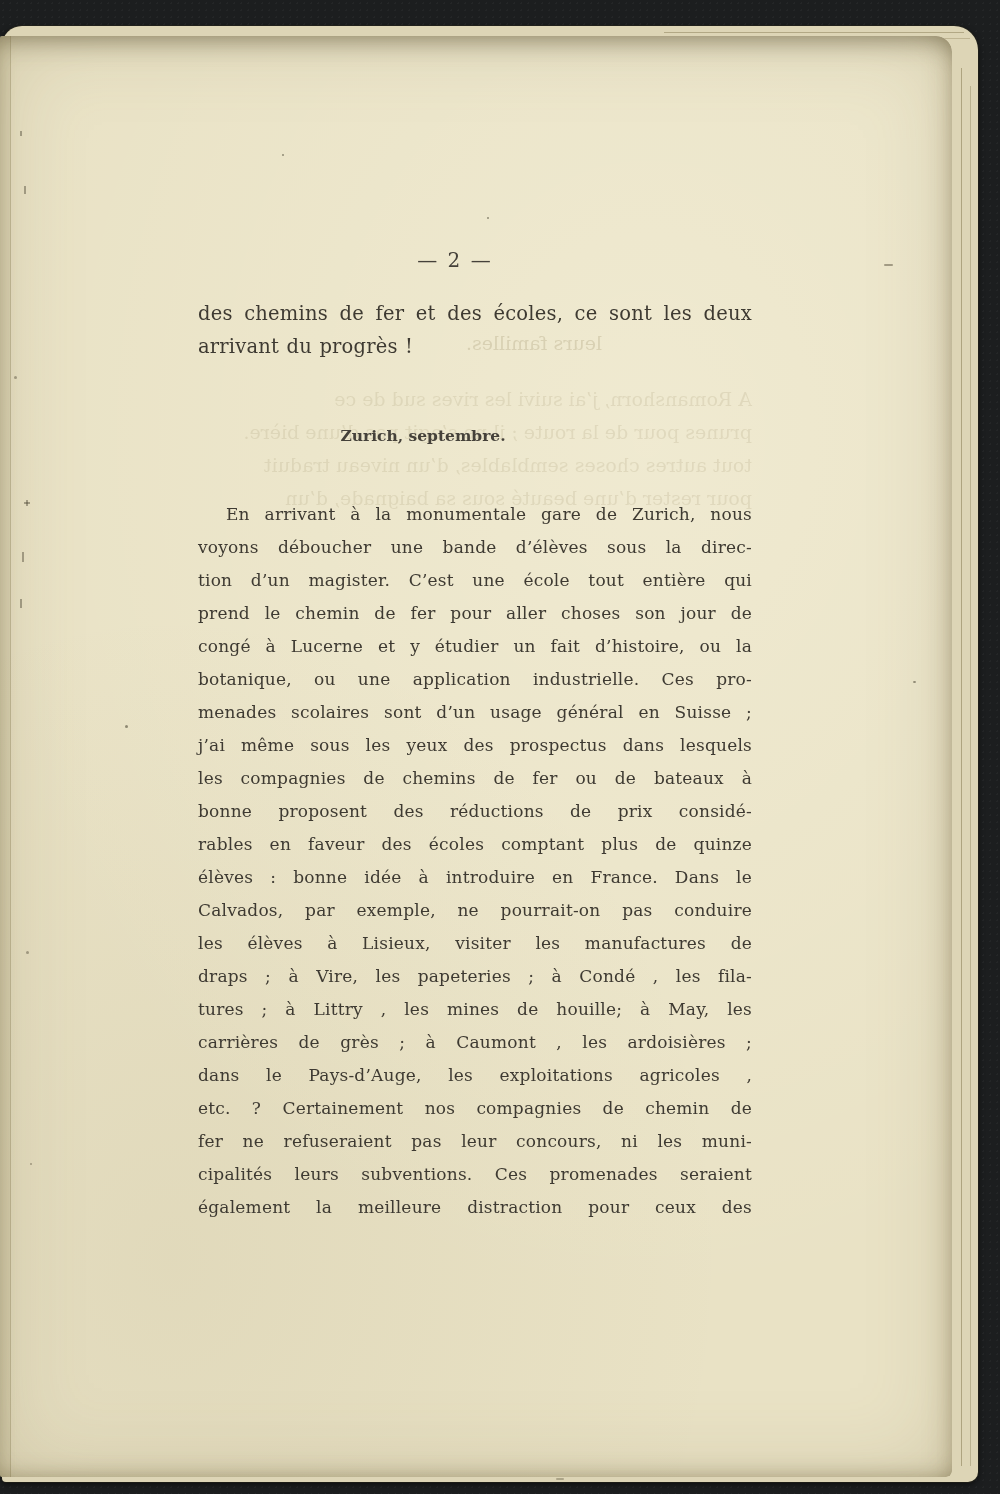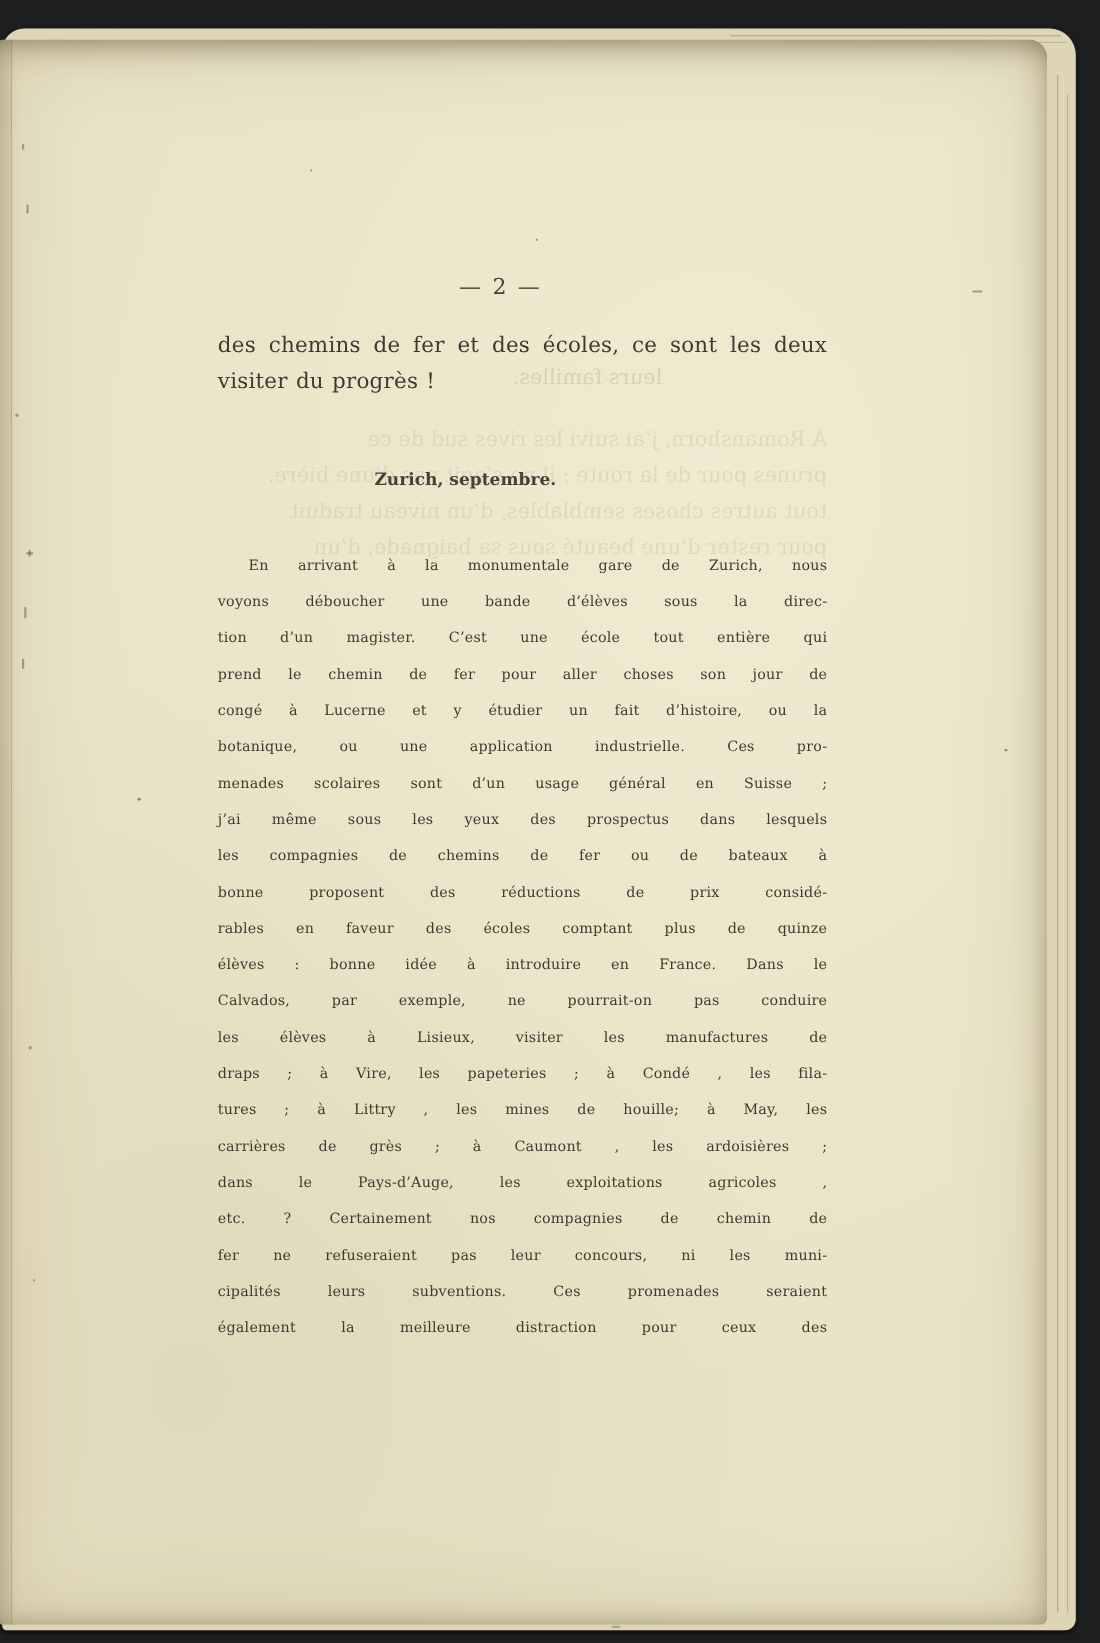--- a/index.html
+++ b/index.html
@@ -46,21 +46,21 @@
     border-right:1px solid rgba(108,94,52,.22);
   }
 
   
   .print{color:#3e3a32;}
   .page-number{
     position:absolute;top:212px;left:158px;width:594px;
     text-align:center;font-size:20px;letter-spacing:2px;color:#45413a;
   }
   .intro{position:absolute;top:261px;left:158px;width:594px;font-size:19.5px;}
-  .body-par{position:absolute;top:462px;left:158px;width:594px;font-size:13px;}
+  .body-par{position:absolute;top:462px;left:158px;width:594px;font-size:17px;}
   .text-line{
     height:33px;line-height:33px;
     text-align:justify;text-align-last:justify;
     white-space:normal;letter-spacing:.2px;word-spacing:1px;margin-left:40px;
   }
   .intro .text-line:last-child{text-align-last:left;}
   .body-par .text-line:first-child{text-indent:28px;}
   .dateline{
     position:absolute;top:390px;left:158px;width:594px;
     padding-right:0;box-sizing:border-box;
@@ -118,21 +118,21 @@
     <div class="ghost g0">leurs familles.</div>
     <div class="ghost g1">A Romanshorn, j’ai suivi les rives sud de ce</div>
     <div class="ghost g2">prunes pour de la route ; il ne s’agit pas d’une bière.</div>
     <div class="ghost g3">tout autres choses semblables, d’un niveau traduit</div>
     <div class="ghost g4">pour rester d’une beauté sous sa baignade, d’un</div>
 
     <div class="page-number">— 2 —</div>
 
     <div class="intro">
         <div class="text-line">des chemins de fer et des écoles, ce sont les deux</div>
-        <div class="text-line">visiter du progrès !</div>
+        <div class="text-line">arrivant du progrès !</div>
       </div>
 
     <div class="dateline">
       <span>Zurich, septembre.</span>
     </div>
 
     <div class="body-par">
         <div class="text-line">En arrivant à la monumentale gare de Zurich, nous</div>
         <div class="text-line">voyons déboucher une bande d’élèves sous la direc-</div>
         <div class="text-line">tion d’un magister. C’est une école tout entière qui</div>

